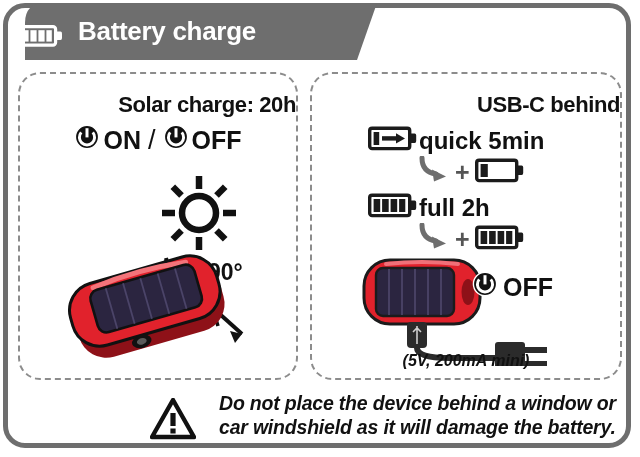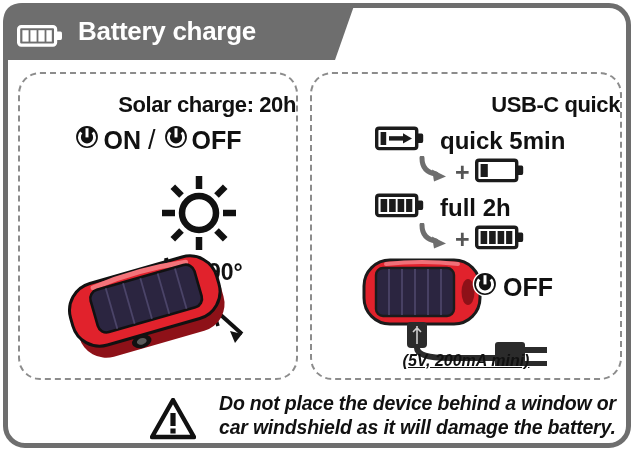--- a/index.html
+++ b/index.html
@@ -27,20 +27,21 @@
     box-sizing: border-box;
   }
   
   #header {
     position: absolute;
     left: 3px;
     top: 3px;
     width: 360px;
     height: 57px;
     overflow: visible;
+    padding-left: 22px;
   }
   #header svg { display: block; }
   #header-title {
     position: absolute;
     left: 75px;
     top: 13px;
     color: #ffffff;
     font-size: 26px;
     font-weight: bold;
     letter-spacing: -0.3px;
@@ -123,22 +124,22 @@
     position: absolute;
     left: 38px;
     top: 180px;
   }
 
   
   .charge-row {
     position: absolute;
     display: flex;
     align-items: flex-end;
-    left: 63px;
-    gap: 15px;
+    left: 56px;
+    gap: 1px;
   }
   .charge-label {
     font-size: 24px;
     font-weight: bold;
     color: #111111;
     white-space: nowrap;
   }
   .result-row {
     position: absolute;
     display: flex;
@@ -176,21 +177,20 @@
   #cable-caption {
     position: absolute;
     left: 0;
     top: 278px;
     width: 100%;
     text-align: center;
     font-size: 16px;
     font-style: italic;
     font-weight: bold;
     color: #111111;
-    text-decoration: underline;
   }
 
   
   #warning {
     position: absolute;
     left: 150px;
     top: 392px;
     display: flex;
     align-items: flex-start;
     gap: 23px;
@@ -308,21 +308,21 @@
 
           <ellipse cx="76" cy="84" rx="10" ry="6.5" fill="#111111"></ellipse>
           <ellipse cx="76" cy="84" rx="5" ry="3.2" fill="#5a5a5a"></ellipse>
         </g>
       </svg>
     </div>
   </div>
 
   <div class="panel" id="panel-usb">
 
-    <div class="panel-title" id="usb-title">USB-C quick</div>
+    <div class="panel-title" id="usb-title">USB-C behind</div>
 
     <div class="charge-row" id="row-quick">
       <span>
         <svg width="50" height="25" viewBox="0 0 50 25">
           <rect x="1.7" y="2.2" width="40" height="20.4" rx="2.4" ry="2.4" fill="#ffffff" stroke="#1b1b1b" stroke-width="3.4"></rect>
           <path d="M 42.5 7.5 L 46.6 7.5 Q 48.2 7.5 48.2 9.5 L 48.2 15 Q 48.2 17 46.6 17 L 42.5 17 Z" fill="#1b1b1b"></path>
           <rect x="5.6" y="6" width="5.6" height="13" fill="#1b1b1b"></rect>
           <path d="M 14 12.4 L 30 12.4" stroke="#1b1b1b" stroke-width="4.4"></path>
           <path d="M 37 12.4 L 28 7.2 L 28 17.6 Z" fill="#1b1b1b"></path>
         </svg>

